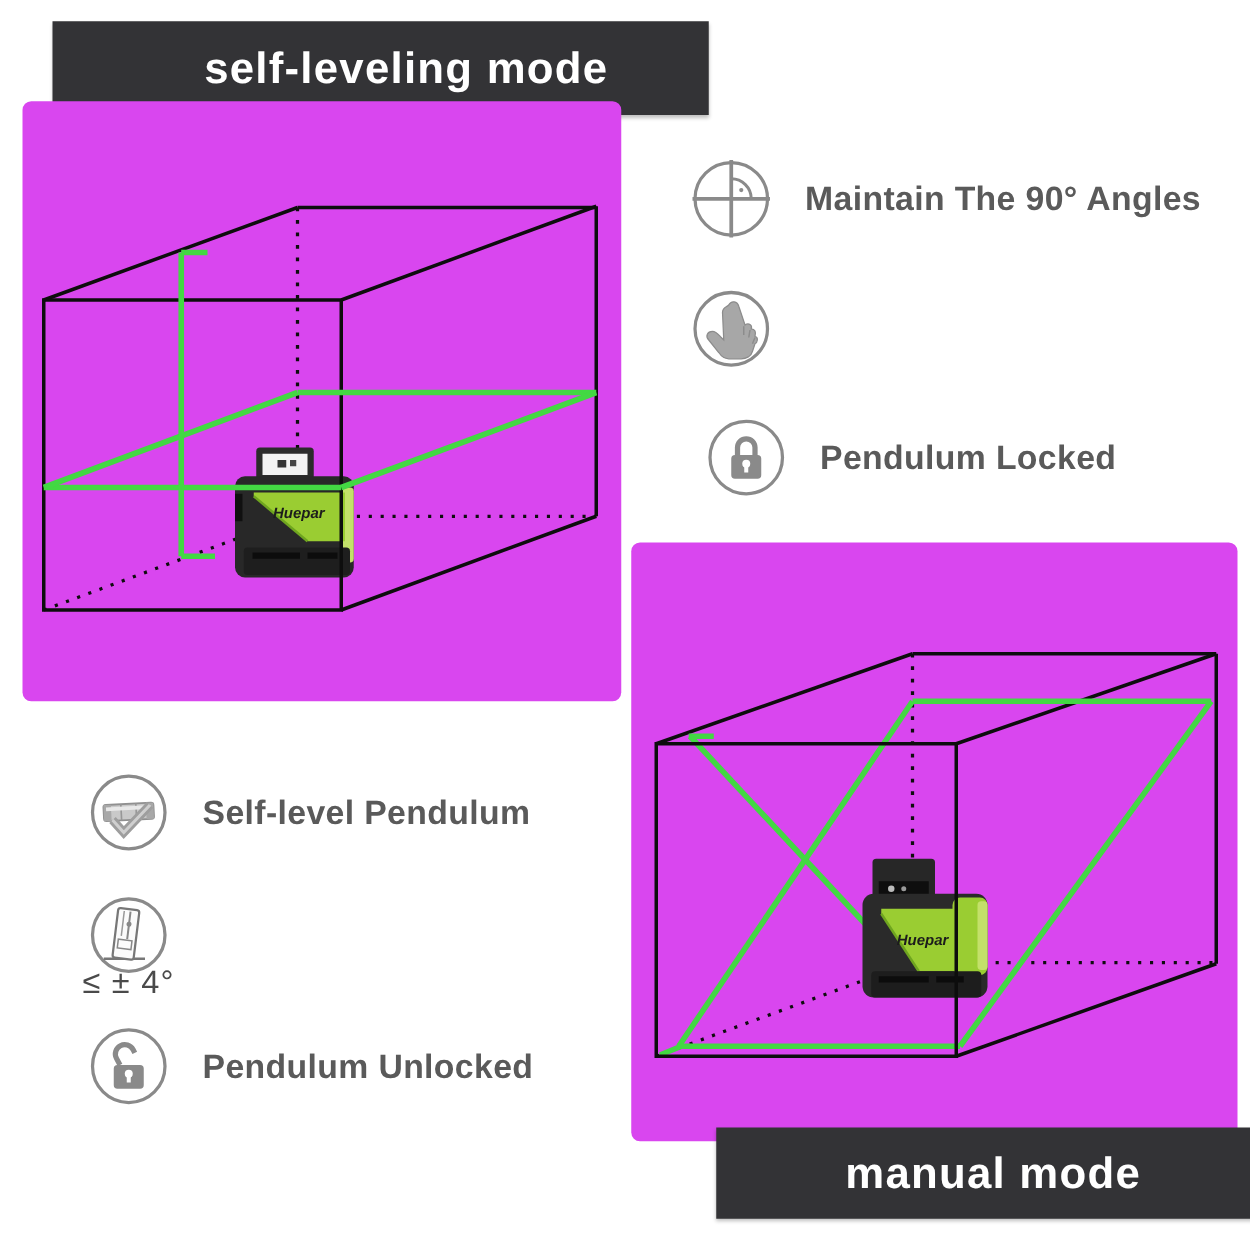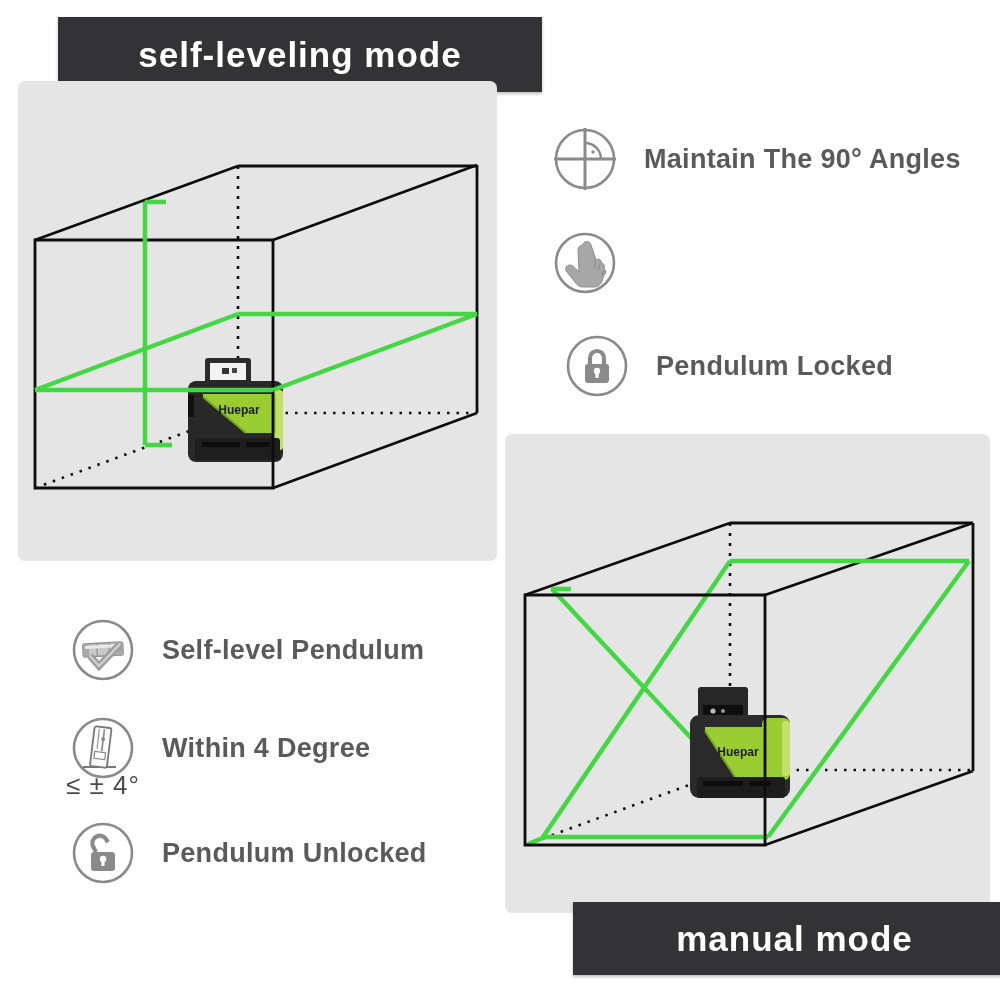--- a/index.html
+++ b/index.html
@@ -1,31 +1,31 @@
 <!DOCTYPE html>
 <html><head>
 <meta charset="utf-8">
 <style>
   html,body{margin:0;padding:0;}
   body{
     width:1000px;height:1000px;background:#ffffff;
     font-family:"Liberation Sans",sans-serif;
     position:relative;overflow:hidden;
   }
-  .panel{position:absolute;background:#e5e5e5;border-radius:7px;}
+  .panel{position:absolute;background:#d946ef;border-radius:7px;font-style:italic;}
   #panel-left{left:18px;top:81px;width:479px;height:480px;}
   #panel-right{left:505px;top:434px;width:485px;height:479px;}
   .scene{position:absolute;left:0;top:0;display:block;}
   .banner{
     position:absolute;background:#333336;color:#ffffff;
     font-size:35px;font-weight:700;letter-spacing:1px;
     display:flex;align-items:center;justify-content:center;
     box-shadow:0 2px 3px rgba(0,0,0,.25);
   }
-  #banner-top{left:58px;top:17px;width:484px;height:75px;}
+  #banner-top{left:42px;top:17px;width:484px;height:75px;padding-left:41px;}
   #banner-bottom{left:535px;top:902px;width:443px;height:73px;margin-left:38px;}
   .feat{position:absolute;display:flex;align-items:center;gap:26px;}
   .feat .icon-circle{width:66px;height:66px;flex:0 0 66px;}
   .feat .icon-circle svg{display:block;}
   .feat .label{
     font-size:27px;font-weight:700;color:#5a5a5a;
     white-space:nowrap;letter-spacing:.3px;
   }
   #feat-angles{left:552px;top:126px;}
   #feat-blinks{left:552px;top:230px;}
@@ -156,21 +156,20 @@
       <line x1="13" y1="52" x2="46" y2="52" stroke="#777" stroke-width="2"></line>
       <g transform="rotate(7 30 34)">
         <rect x="22" y="12" width="17" height="40" rx="2" fill="#fbfbfb" stroke="#777" stroke-width="1.8"></rect>
         <line x1="27" y1="14" x2="27" y2="34" stroke="#999" stroke-width="1.2"></line>
         <line x1="32" y1="14" x2="32" y2="36" stroke="#888" stroke-width="1.6"></line>
         <circle cx="32" cy="24" r="2" fill="#888"></circle>
         <rect x="25" y="37" width="11" height="7" fill="none" stroke="#888" stroke-width="1.2"></rect>
       </g>
     </svg>
   </span>
-  <span class="label">Within 4 Degree</span>
 </div>
 <div class="note">≤ ± 4°</div>
 
 <div class="feat" id="feat-unlocked">
   <span class="icon-circle">
     <svg width="66" height="66" viewBox="0 0 66 66">
       <circle cx="33" cy="33" r="29" fill="#ffffff" stroke="#8a8a8a" stroke-width="2.6"></circle>
       <g transform="rotate(-28 26 32)">
         <path d="M26 32 v-6 a7.5 7.5 0 0 1 15 0 v3" fill="none" stroke="#8a8a8a" stroke-width="4.2"></path>
       </g>

